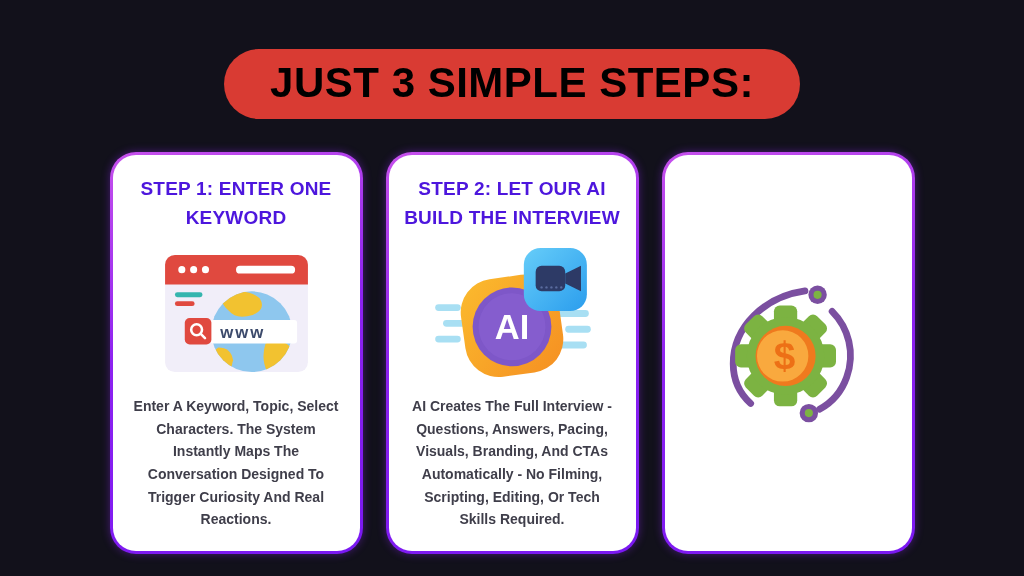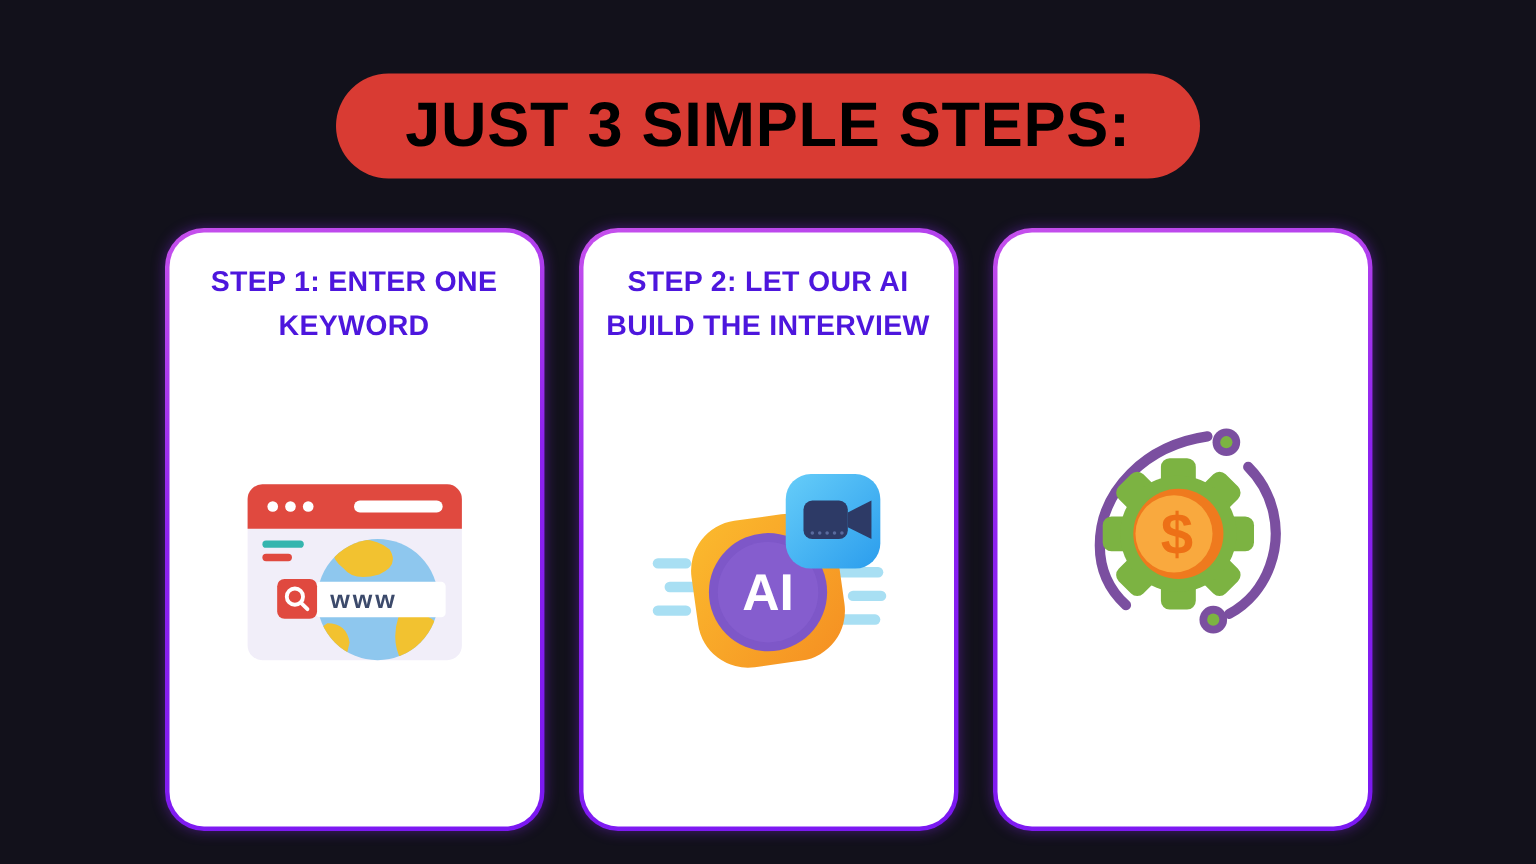--- a/index.html
+++ b/index.html
@@ -108,20 +108,21 @@
               <path d="M112 98 q15 -7 26 4 l7 19 -28 11 q-11 -15 -5 -34z"></path>
               <path d="M64 102 q13 0 15 13 l-4 17 -20 -7 q-4 -15 9 -23z"></path>
             </g>
             <rect x="56" y="74" width="88" height="24" rx="3" fill="#ffffff"></rect>
             <rect x="30" y="72" width="27" height="27" rx="5" fill="#e0493f"></rect>
             <circle cx="42" cy="84" r="5.5" fill="none" stroke="#ffffff" stroke-width="2.6"></circle>
             <line x1="46.5" y1="88.5" x2="50.5" y2="92.5" stroke="#ffffff" stroke-width="2.6" stroke-linecap="round"></line>
             <text x="66" y="92" font-size="17" font-weight="bold" fill="#3c4a6b" letter-spacing="2">www</text>
           </svg>
         </div>
+        <div class="card-desc">Enter A Keyword, Topic, Select Characters. The System Instantly Maps The Conversation Designed To Trigger Curiosity And Real Reactions.</div>
       </div>
     </div>
 
     <div class="card">
       <div class="card-inner">
         <div class="card-title">STEP 2: LET OUR AI BUILD THE INTERVIEW</div>
         <div class="card-icon">
           <svg viewBox="0 0 165 135" width="163" height="133" aria-hidden="true">
             <defs>
               <linearGradient id="orangeG" x1="0" y1="0" x2="1" y2="1">
@@ -152,20 +153,21 @@
               <g fill="#5a6b9e">
                 <circle cx="112" cy="41" r="1.2"></circle>
                   <circle cx="117" cy="41" r="1.2"></circle>
                 <circle cx="122" cy="41" r="1.2"></circle>
                   <circle cx="127" cy="41" r="1.2"></circle>
                 <circle cx="132" cy="41" r="1.2"></circle>
               </g>
             </g>
           </svg>
         </div>
+        <div class="card-desc">AI Creates The Full Interview - Questions, Answers, Pacing, Visuals, Branding, And CTAs Automatically - No Filming, Scripting, Editing, Or Tech Skills Required.</div>
       </div>
     </div>
 
     <div class="card">
       <div class="card-inner">
         <div class="card-icon">
           <svg viewBox="0 0 165 150" width="160" height="146" aria-hidden="true">
             <g stroke="#7b4fa0" stroke-width="7" fill="none" stroke-linecap="round">
               <path d="M100 11 C58 17 26 48 26 86 C26 103 33 117 44 127"></path>
               <path d="M128 32 C145 49 152 75 143 100 C138 114 128 126 115 133"></path>

